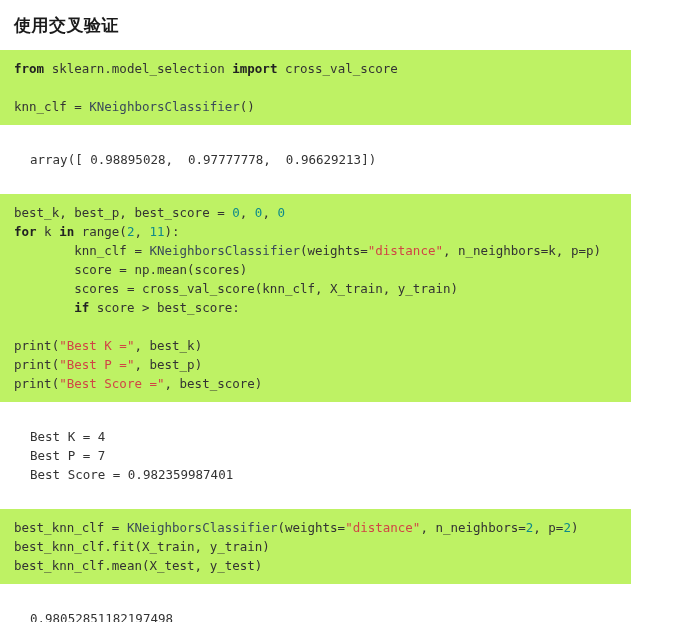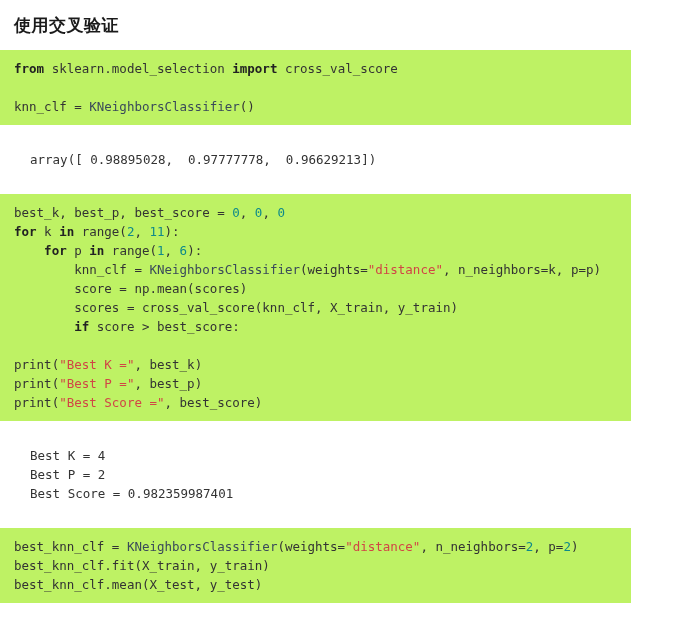--- a/index.html
+++ b/index.html
@@ -91,21 +91,20 @@
 
   <div class="output-block">
     <div class="output-line">array([ 0.98895028,  0.97777778,  0.96629213])</div>
   </div>
 
   <div class="code-block">
     <div class="code-line"><span class="tok-plain">best_k, best_p, best_score = </span><span class="tok-num">0</span><span class="tok-plain">, </span><span class="tok-num">0</span><span class="tok-plain">, </span><span class="tok-num">0</span></div>
 
     <div class="code-line"><span class="tok-kw">for</span><span class="tok-plain"> k </span><span class="tok-kw">in</span><span class="tok-plain"> range(</span><span class="tok-num">2</span><span class="tok-plain">, </span><span class="tok-num">11</span><span class="tok-plain">):</span></div>
 
-    <div class="code-line"><span class="tok-plain">    </span><span class="tok-kw">for</span><span class="tok-plain"> p </span><span class="tok-kw">in</span><span class="tok-plain"> range(</span><span class="tok-num">1</span><span class="tok-plain">, </span><span class="tok-num">6</span><span class="tok-plain">):</span></div>
 
     <div class="code-line"><span class="tok-plain">        knn_clf = </span><span class="tok-cls">KNeighborsClassifier</span><span class="tok-plain">(weights=</span><span class="tok-str">"distance"</span><span class="tok-plain">, n_neighbors=k, p=p)</span></div>
 
     <div class="code-line"><span class="tok-plain">        score = np.mean(scores)</span></div>
 
     <div class="code-line"><span class="tok-plain">        scores = cross_val_score(knn_clf, X_train, y_train)</span></div>
 
     <div class="code-line"><span class="tok-plain">        </span><span class="tok-kw">if</span><span class="tok-plain"> score &gt; best_score:</span></div>
 
 
@@ -113,21 +112,21 @@
 
     <div class="code-line"><span class="tok-plain">print(</span><span class="tok-str">"Best K ="</span><span class="tok-plain">, best_k)</span></div>
 
     <div class="code-line"><span class="tok-plain">print(</span><span class="tok-str">"Best P ="</span><span class="tok-plain">, best_p)</span></div>
 
     <div class="code-line"><span class="tok-plain">print(</span><span class="tok-str">"Best Score ="</span><span class="tok-plain">, best_score)</span></div>
   </div>
 
   <div class="output-block">
     <div class="output-line">Best K = 4</div>
-    <div class="output-line">Best P = 2</div>
+    <div class="output-line">Best P = 7</div>
     <div class="output-line">Best Score = 0.982359987401</div>
   </div>
 
   <div class="code-block">
     <div class="code-line"><span class="tok-plain">best_knn_clf = </span><span class="tok-cls">KNeighborsClassifier</span><span class="tok-plain">(weights=</span><span class="tok-str">"distance"</span><span class="tok-plain">, n_neighbors=</span><span class="tok-num">2</span><span class="tok-plain">, p=</span><span class="tok-num">2</span><span class="tok-plain">)</span></div>
 
     <div class="code-line"><span class="tok-plain">best_knn_clf.fit(X_train, y_train)</span></div>
 
     <div class="code-line"><span class="tok-plain">best_knn_clf.mean(X_test, y_test)</span></div>
   </div>

